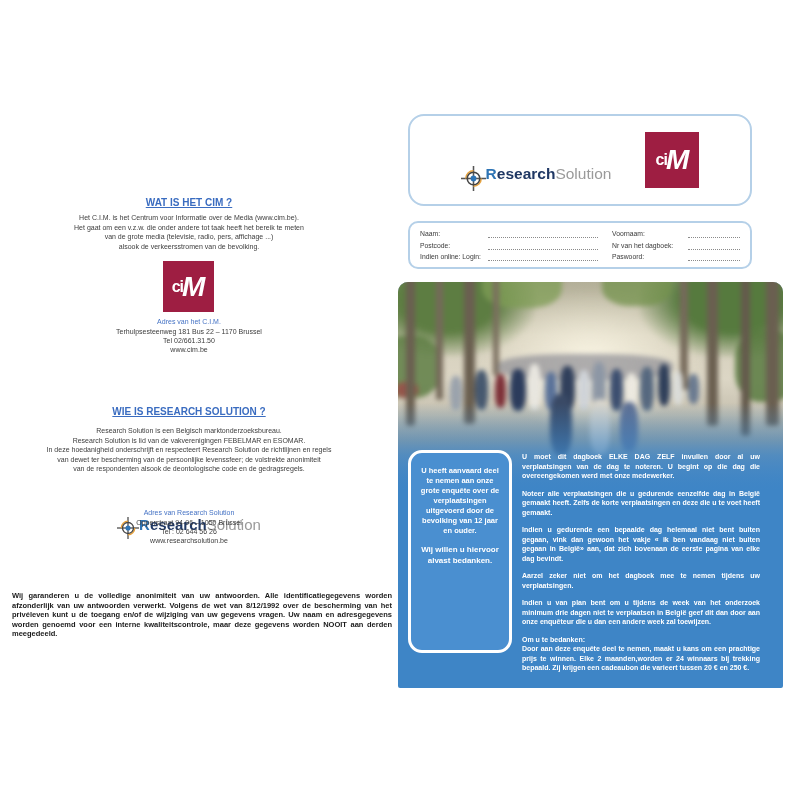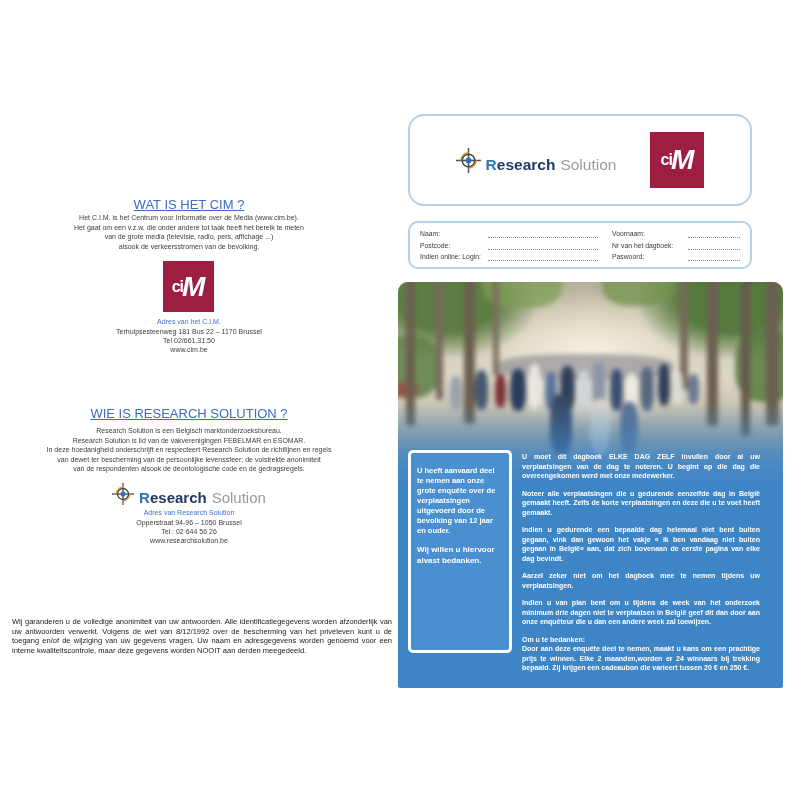--- a/index.html
+++ b/index.html
@@ -1,42 +1,42 @@
 <!DOCTYPE html>
 <html><head>
 <meta charset="utf-8">
 <style>
   html,body{margin:0;padding:0;background:#fff;}
   #canvas{position:relative;width:800px;height:800px;background:#ffffff;overflow:hidden;
           font-family:"Liberation Sans","DejaVu Sans",sans-serif;color:#333;}
   
   .lp-intro{position:absolute;left:16px;top:154px;width:374px;font-size:7.5px;font-weight:bold;color:#1a1a1a;line-height:10px;}
-  .lp-h{position:absolute;left:0;width:378px;text-align:center;font-size:13px;font-weight:normal;color:#3a6cc0;text-decoration:underline;}
+  .lp-h{position:absolute;left:0;width:378px;text-align:center;font-size:10px;font-weight:bold;color:#3a6cc0;text-decoration:underline;}
   .lp-h1{top:197px;}
   .lp-h2{top:406px;}
   .lp-lines{position:absolute;left:0;width:378px;text-align:center;font-size:7px;line-height:9.5px;color:#3c3c3c;}
   .lp-cim-lines{top:213px;}
   .lp-rs-lines{top:426px;}
   .cim-logo{position:absolute;display:flex;align-items:center;justify-content:center;background:#9e1e42;color:#fff;}
   .cim-logo-left{left:163px;top:261px;width:51px;height:51px;}
   .cim-logo .c1{font-size:16px;font-weight:bold;letter-spacing:-1px;}
   .cim-logo .c2{font-size:28px;font-weight:bold;font-style:italic;margin-left:-1px;line-height:1;}
   .addr-title{position:absolute;left:0;width:378px;text-align:center;font-size:7px;color:#4472c4;}
   .addr-lines{position:absolute;left:0;width:378px;text-align:center;font-size:7px;line-height:9px;color:#3c3c3c;}
-  .rs-logo-row{position:absolute;display:flex;align-items:flex-end;justify-content:center;gap:5px;}
+  .rs-logo-row{position:absolute;display:flex;align-items:flex-start;justify-content:center;margin-top:36px;}
   .rs-logo-row-left{left:0;top:480px;width:378px;height:26px;}
   .rs-text-r{font-weight:bold;color:#203864;}
   .rs-text-r .rcap{color:#2e74b5;}
   .rs-text-s{color:#9a9a9a;font-weight:400;}
   .rs-left .rs-text-r,.rs-left .rs-text-s{font-size:15px;}
   .lp-addr2-title{top:509px;}
   .lp-addr2{top:518px;}
   .lp-addr1-title{top:318px;}
   .lp-addr1{top:327px;}
-  .lp-footer{position:absolute;left:12px;top:617px;width:380px;font-size:7.5px;font-weight:normal;color:#1a1a1a;line-height:9.5px;text-align:justify;}
+  .lp-footer{position:absolute;left:12px;top:591px;width:380px;font-size:7.5px;font-weight:bold;color:#1a1a1a;line-height:9.5px;text-align:justify;}
   
   .rp-header{position:absolute;left:408px;top:114px;width:344px;height:92px;background:#fff;
              border:2px solid #b5d0e8;border-radius:16px;display:flex;align-items:center;justify-content:center;gap:34px;box-sizing:border-box;}
   .rs-right .rs-text-r,.rs-right .rs-text-s{font-size:15.5px;}
   .cim-logo-right{position:relative;width:54px;height:56px;}
   .rp-form{position:absolute;left:408px;top:221px;width:344px;height:48px;background:#fff;
            border:2px solid #b5d0e8;border-radius:10px;box-sizing:border-box;
            display:flex;flex-direction:column;justify-content:space-evenly;padding:3px 10px;}
   .form-row{display:flex;align-items:flex-end;font-size:6.8px;color:#3a3a3a;line-height:9px;}
   .form-row .lab1{width:68px;flex-shrink:0;}
@@ -53,21 +53,21 @@
          background:linear-gradient(180deg,#b3af98 0%,#d6d0bc 25%,#dcd6c5 45%,#c5bfae 62%,#a8a89c 74%,#7b99b4 86%,#3e85c6 100%);}
   .photo-inner{position:absolute;left:-8px;top:-8px;right:-8px;bottom:-8px;filter:blur(2.5px);}
   .photo-inner span{position:absolute;display:block;border-radius:40%;}
   .glow{left:22%;top:6%;width:56%;height:62%;border-radius:50%;
         background:radial-gradient(ellipse,rgba(250,245,228,0.95) 0%,rgba(250,245,228,0) 70%);}
   .trunk{border-radius:3px !important;}
   .photo-fade{position:absolute;left:0;right:0;bottom:-1px;height:95px;
               background:linear-gradient(180deg,rgba(62,133,198,0) 0%,rgba(62,133,198,0.75) 55%,#3e85c6 92%);}
   
   .intro-box{position:absolute;left:10px;top:168px;width:104px;height:203px;background:#4a8fd0;border:3px solid #ffffff;
-             border-radius:5px;box-sizing:border-box;padding:13px 6px;color:#fff;text-align:left;}
+             border-radius:14px;box-sizing:border-box;padding:13px 6px;color:#fff;text-align:center;}
   .intro-box p{margin:0 0 9px 0;font-size:7.5px;font-weight:bold;line-height:10px;}
   .intro-box p.big{font-size:8px;line-height:10.5px;}
   
   .instr{position:absolute;left:124px;top:170px;width:238px;color:#fff;}
   .instr p{margin:0 0 8px 0;font-size:7px;font-weight:bold;line-height:9.5px;text-align:justify;}
   .instr p.title{margin:0;}
 </style>
 </head>
 <body>
 

